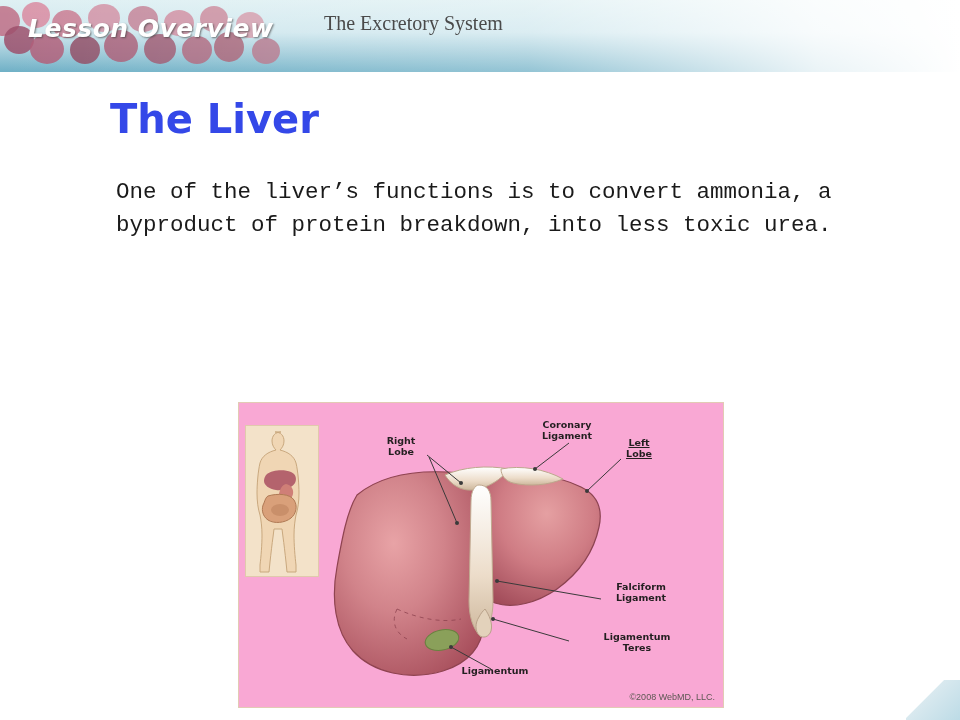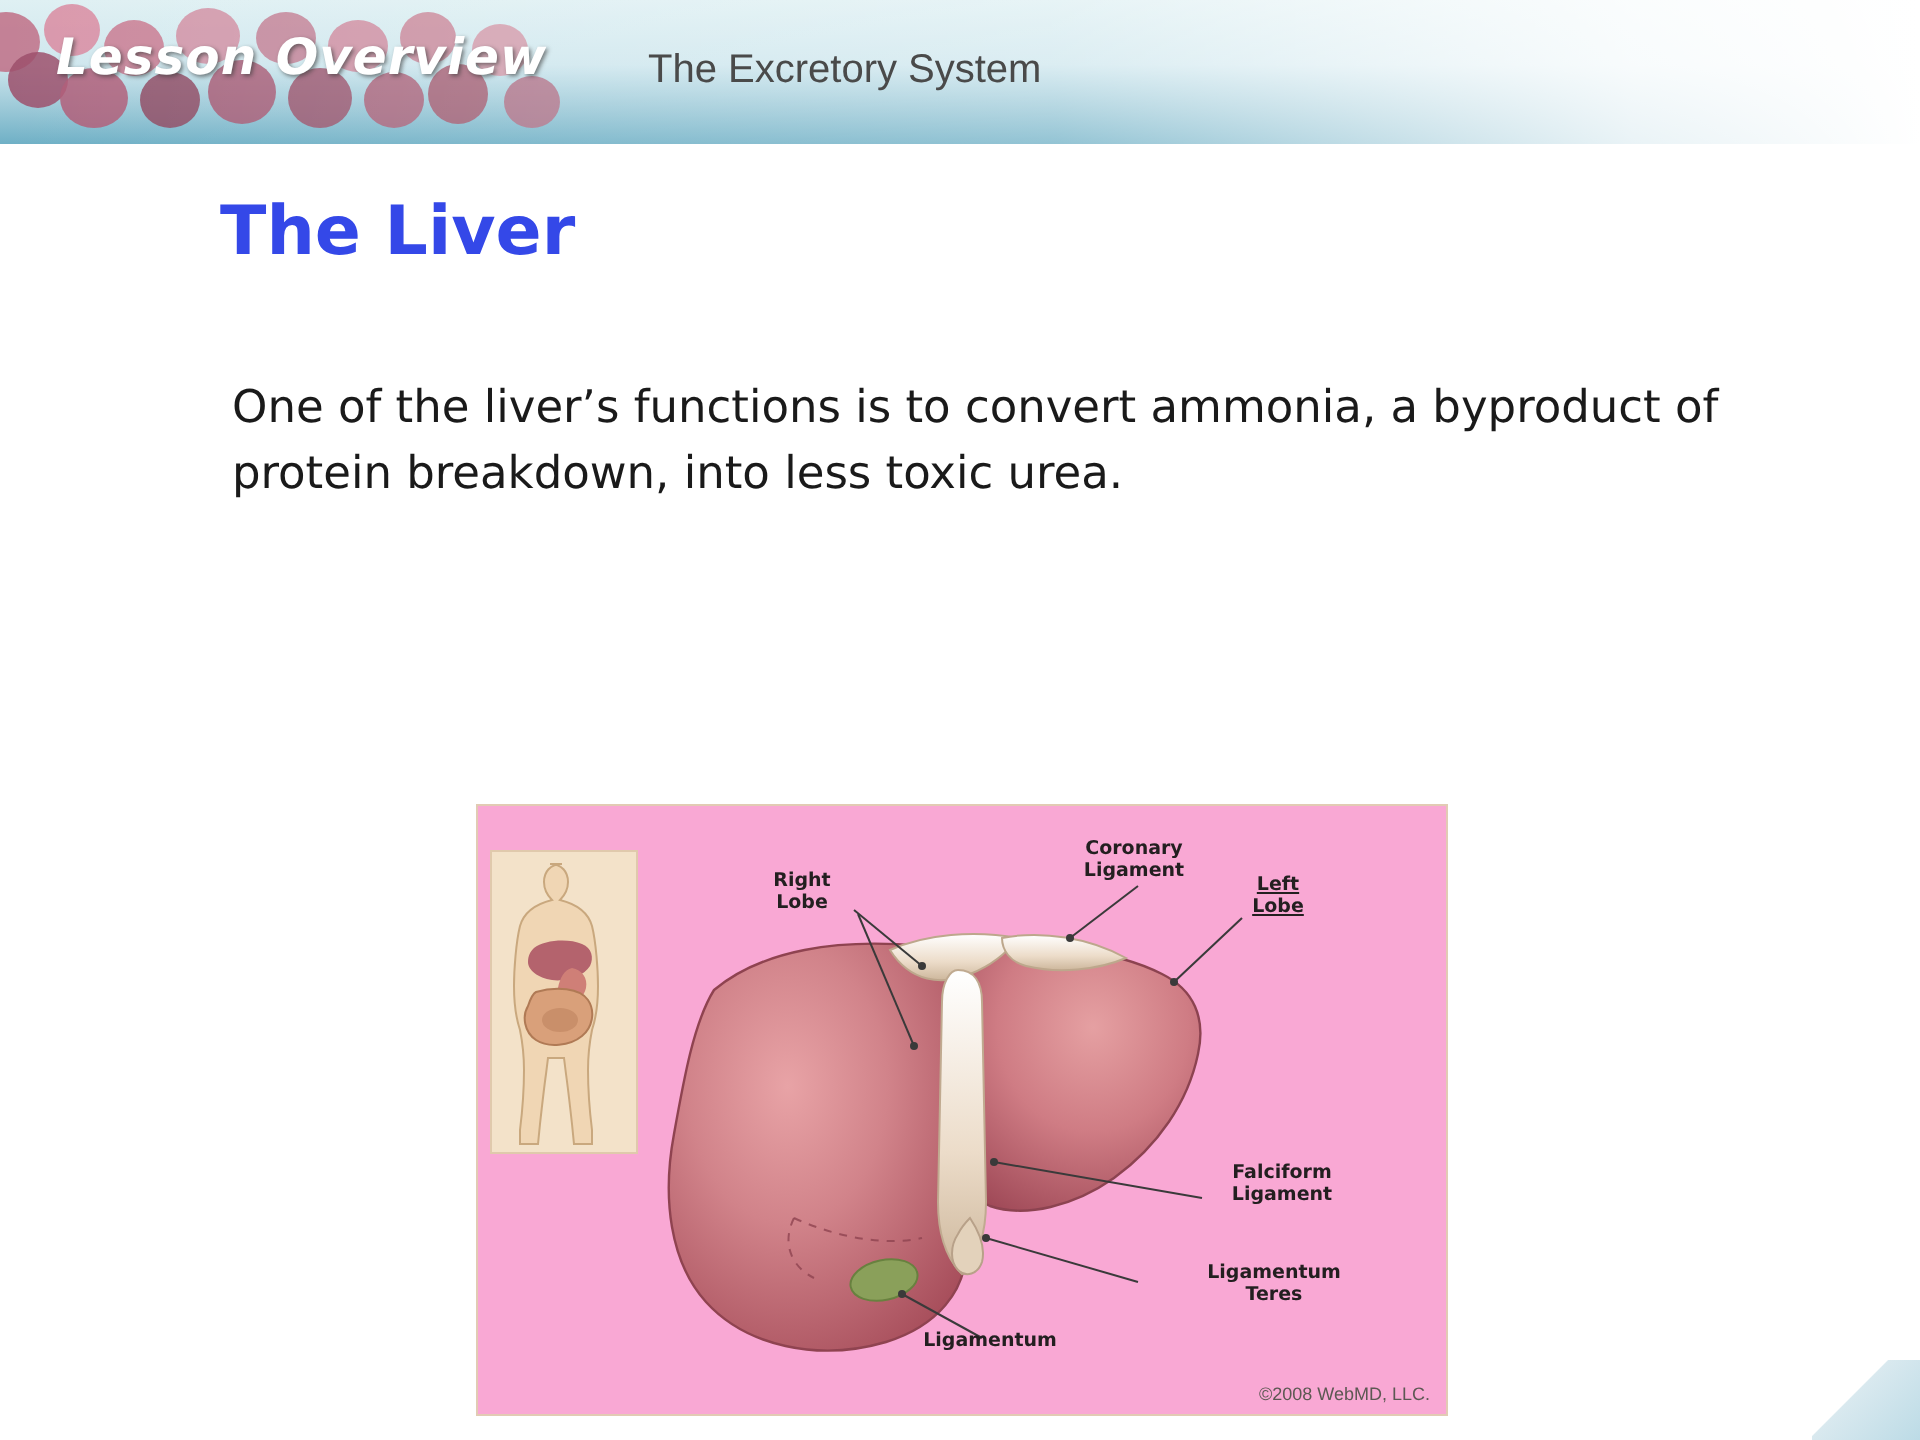--- a/index.html
+++ b/index.html
@@ -53,52 +53,52 @@
     font-style: italic;
     color: #ffffff;
     letter-spacing: 0.5px;
     text-shadow: 1px 1px 2px rgba(60,60,60,0.65);
     white-space: nowrap;
   }
   .unit-title {
     position: absolute;
     left: 324px;
     top: 12px;
-    font-family: Liberation Sans, sans-serif;
+    font-family: Liberation Serif, serif;
     font-size: 20px;
     color: #4a4a4a;
     white-space: nowrap;
-    margin-top: 12px;
   }
 
   
   .slide-title {
     position: absolute;
     left: 110px;
     top: 96px;
     font-family: "DejaVu Sans", sans-serif;
-    font-size: 34px;
+    font-size: 40px;
     font-weight: bold;
     color: #3448e8;
     white-space: nowrap;
   }
 
   .body-text {
     position: absolute;
     left: 116px;
     top: 172px;
     width: 800px;
     font-family: "DejaVu Sans", sans-serif;
     font-size: 22.5px;
     line-height: 33px;
     color: #1a1a1a;
   }
   .body-text p {
-    margin: 16px 0 25px 0;
+    margin: 4px 0 25px 0;
     max-width: 790px;
+    font-family: Liberation Mono, monospace;
   }
   .body-text p:last-child { margin-bottom: 0; }
 
   
   .figure {
     position: absolute;
     left: 238px;
     top: 402px;
     width: 484px;
     height: 304px;

